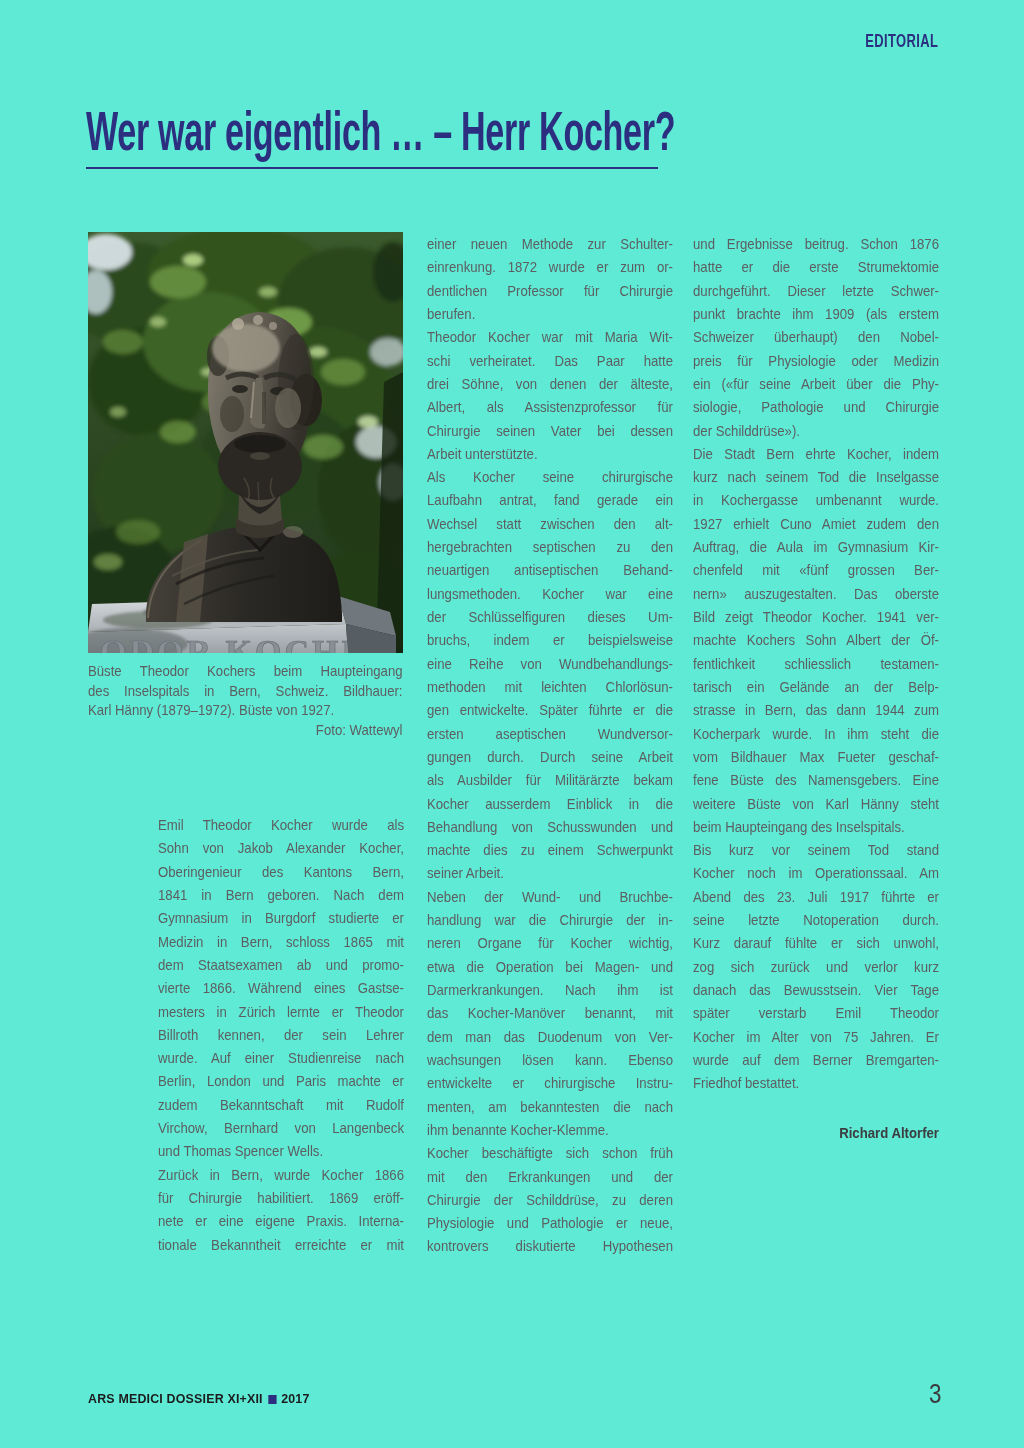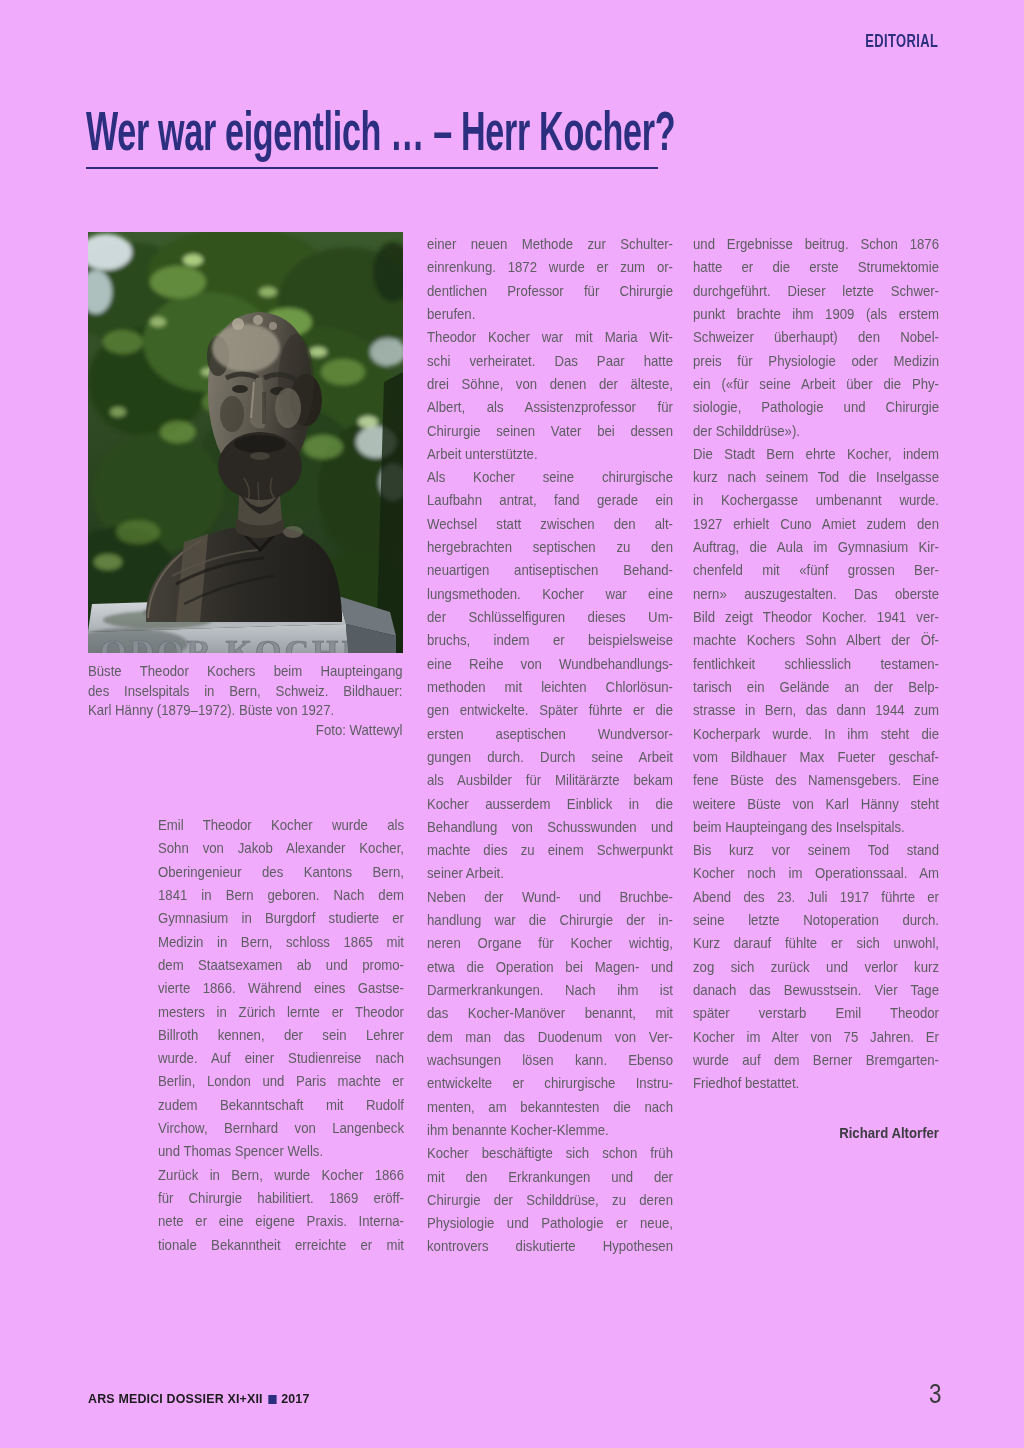--- a/index.html
+++ b/index.html
@@ -1,17 +1,17 @@
 <!DOCTYPE html>
 <html><head>
 <meta charset="utf-8">
 <style>
   html,body{margin:0;padding:0;background:#888;}
   .page{
-    position:relative;width:1024px;height:1448px;background:#f0abfc;
+    position:relative;width:1024px;height:1448px;background:#5eead4;
     font-family:"Liberation Sans",sans-serif;overflow:hidden;margin:0 auto;
   }
   .kicker{
     position:absolute;top:31px;right:86px;font-size:18px;font-weight:bold;
     color:#2c2f7f;letter-spacing:.5px;transform:scaleX(.72);transform-origin:right center;
     white-space:nowrap;
   }
   .title{
     position:absolute;top:99px;left:86px;font-size:55px;font-weight:bold;
     color:#2c2f7f;white-space:nowrap;letter-spacing:-.5px;

